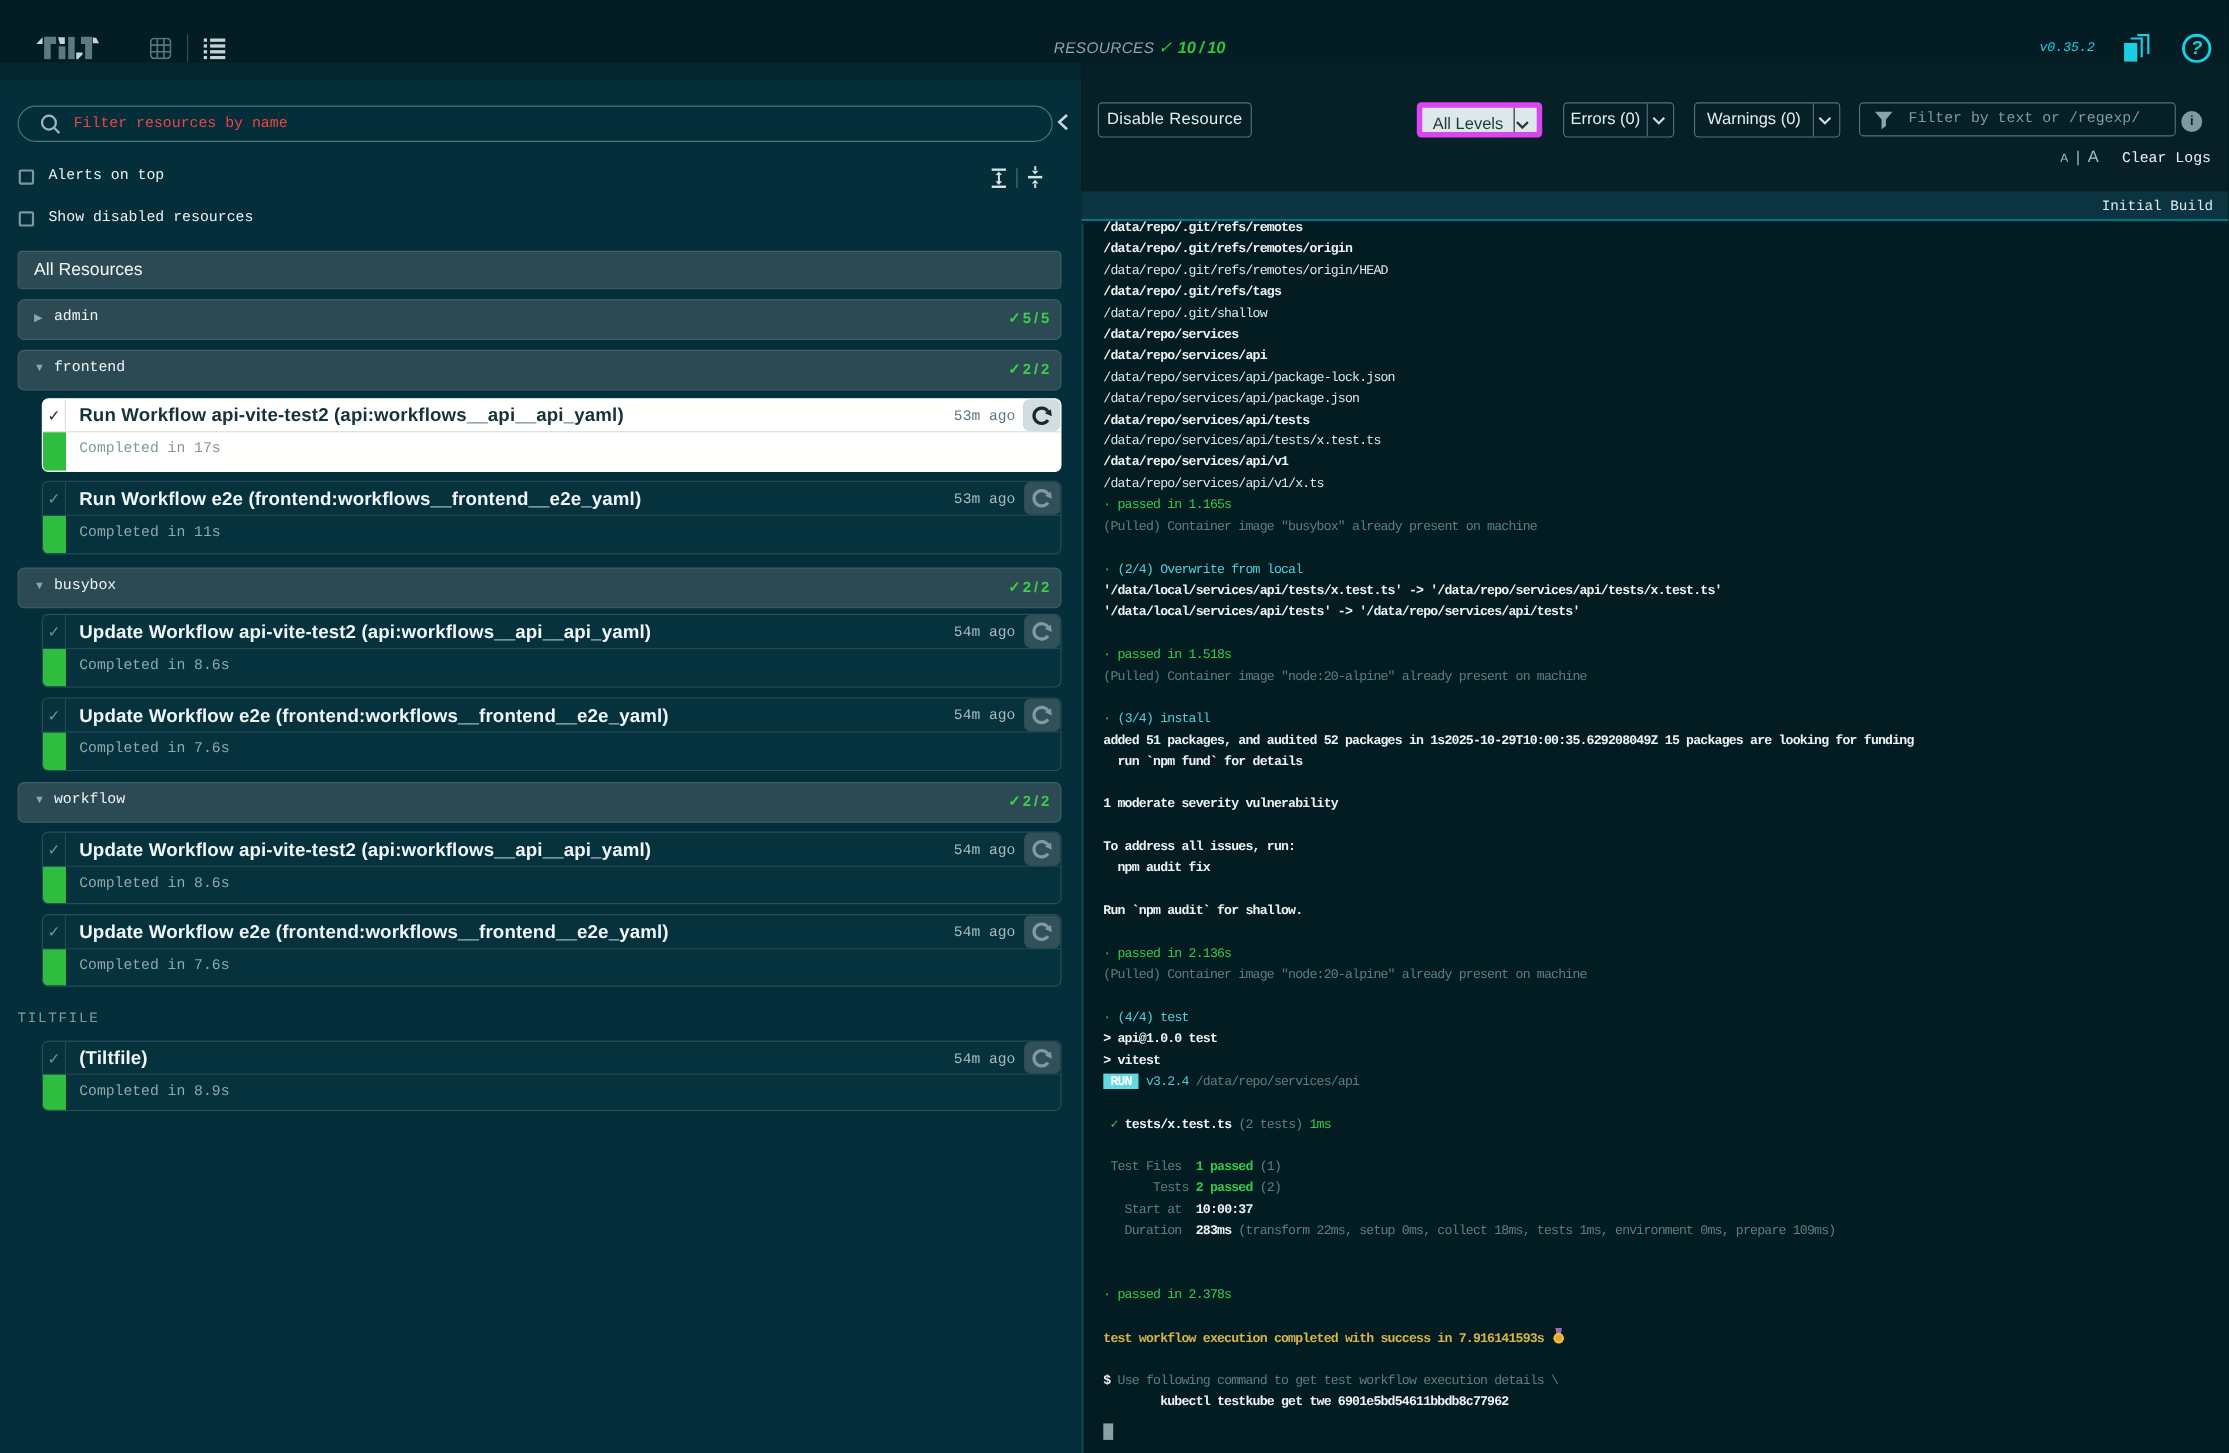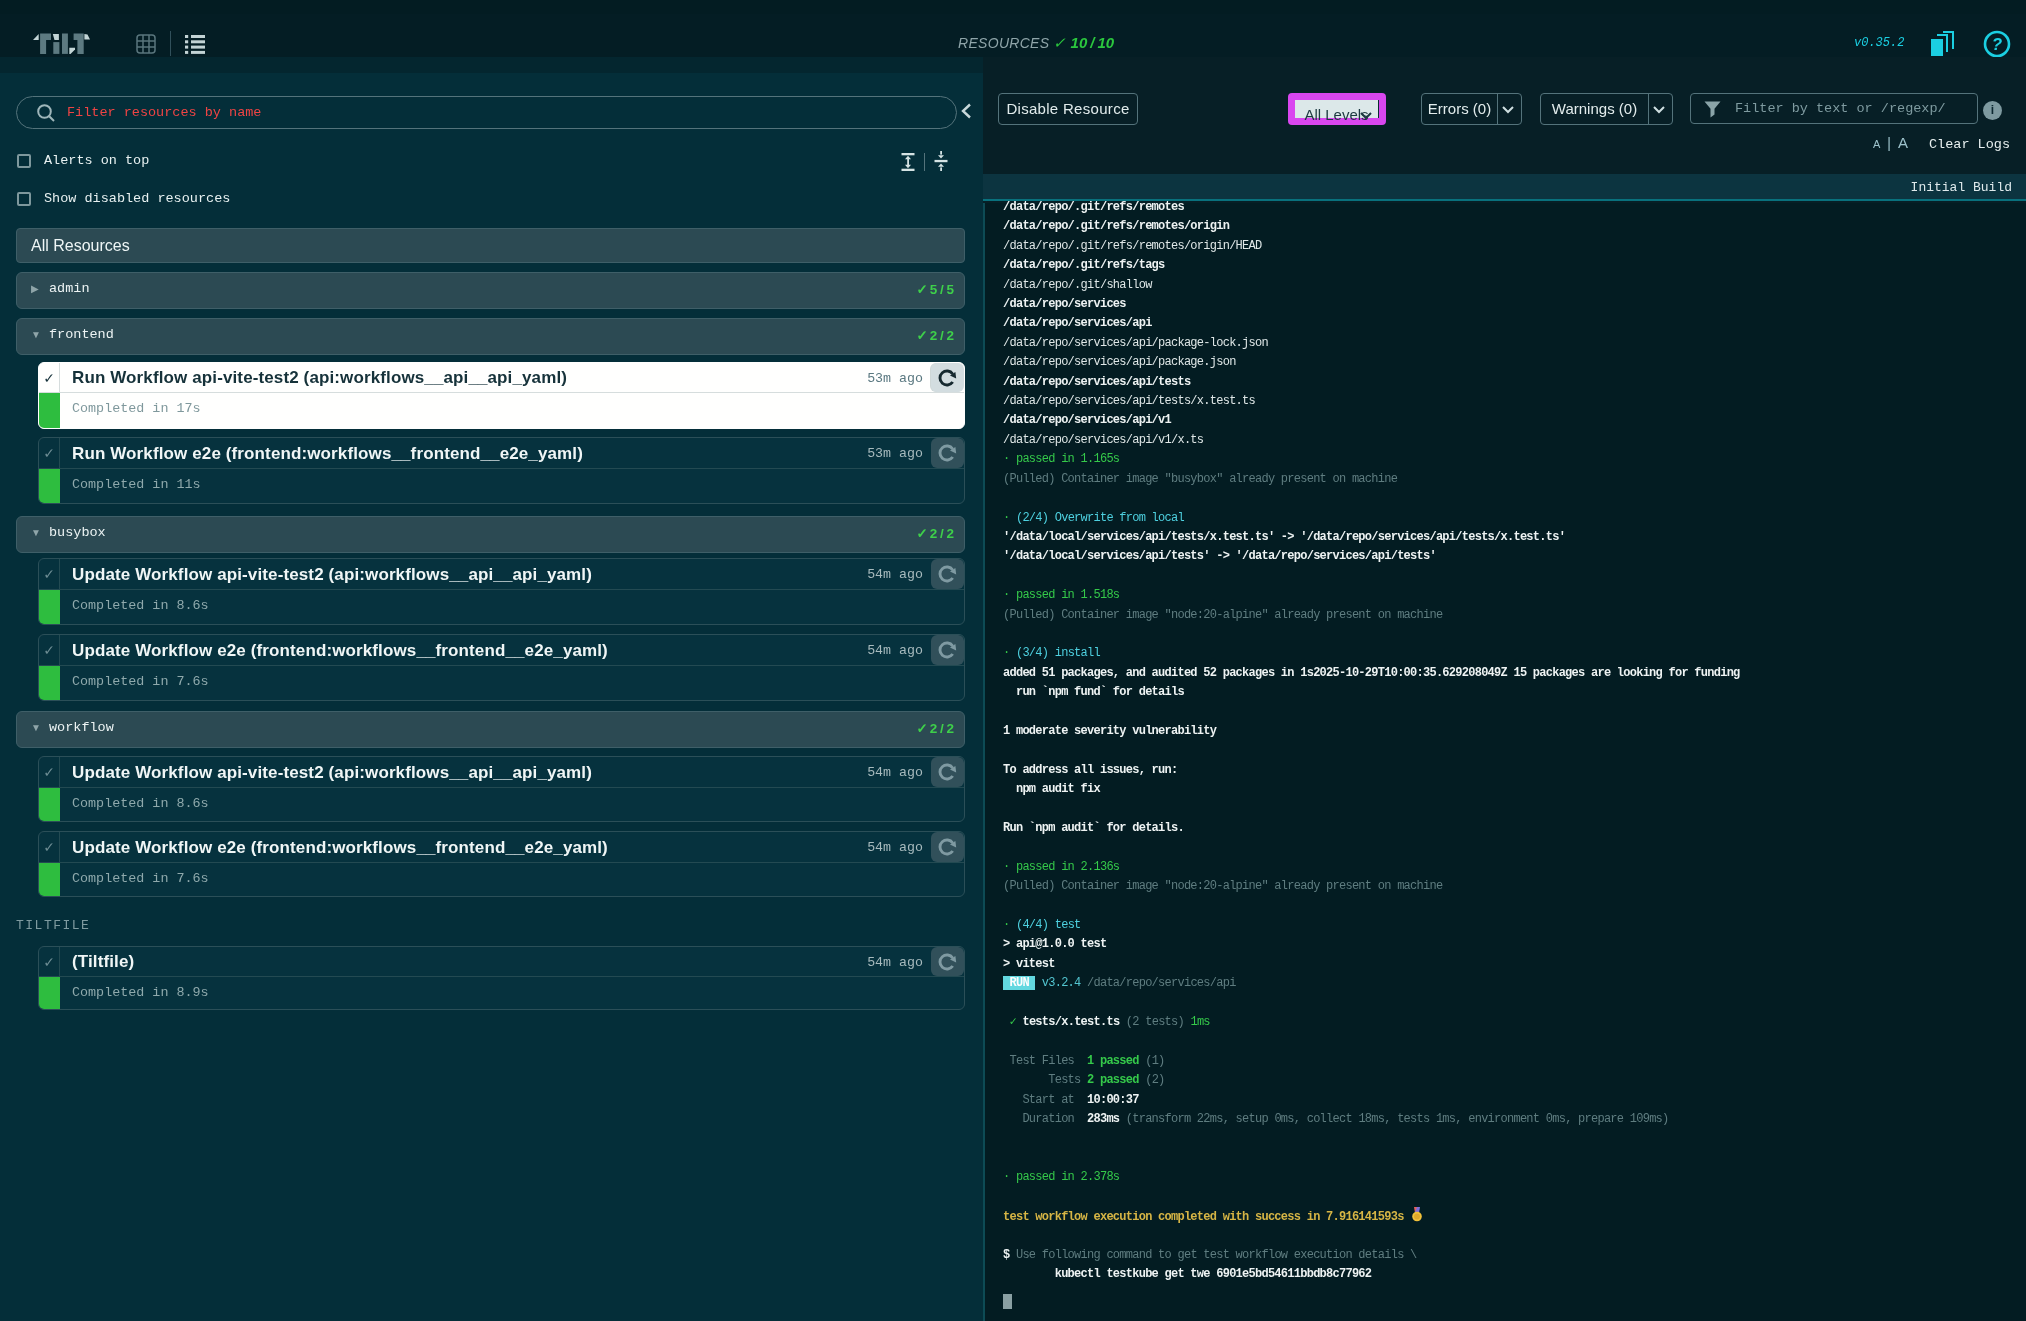--- a/index.html
+++ b/index.html
@@ -61,21 +61,21 @@
 
 .tiltfile-label { position:absolute; left:16px; top:861px; font-family:"Liberation Mono", monospace; font-size:13px; letter-spacing:1.5px; color:#7f9ba0; }
 
 #logpane { position:absolute; left:983px; top:57px; width:1043px; height:1264px; background:#071f26; }
 .btn { position:absolute; top:36px; height:32px; border:1px solid #54737b; border-radius:4px; color:#e2ecec; font-size:15px; text-align:center; }
 #btn-disable { left:15px; width:140px; line-height:30px; letter-spacing:0.3px; }
 .seg { position:absolute; top:36px; height:32px; border-radius:4px; }
 .seg .lab { position:absolute; left:0; top:0; bottom:0; line-height:30px; text-align:center; font-size:15px; }
 .seg .chev { position:absolute; right:0; top:0; bottom:0; width:26px; }
 .seg .chev svg { margin:12px 0 0 7px; }
-#seg-all { left:305px; width:98px; background:#dce8e9; border:7px solid #d946ef; }
+#seg-all { left:305px; width:114px; background:#dce8e9; border:5px solid #d946ef; }
 #seg-all .lab { width:84px; color:#1d3940; border-right:1px solid #0a2a31; }
 #seg-err { left:438px; width:101px; border:1px solid #54737b; }
 #seg-err .lab { width:76px; color:#e2ecec; border-right:1px solid #54737b; }
 #seg-warn { left:557px; width:133px; border:1px solid #54737b; }
 #seg-warn .lab { width:108px; color:#e2ecec; border-right:1px solid #54737b; }
 #filterbox { position:absolute; left:707px; top:36px; width:288px; height:31px; border:1px solid #54737b; border-radius:4px; }
 #filterbox .ph { position:absolute; left:44px; top:7px; font-family:"Liberation Mono", monospace; font-size:13.5px; color:#7f9ba0; }
 #infoicon { position:absolute; left:1000px; top:44px; width:19px; height:19px; border-radius:50%; background:#7e9aa0; color:#0c2830; font-size:12px; font-weight:bold; text-align:center; line-height:19px; }
 #fontrow { position:absolute; right:16px; top:77px; height:20px; color:#9dc2cb; white-space:nowrap;}
 #fontrow .a1 { font-size:11px; }
@@ -370,21 +370,21 @@
 <div class="ll">&nbsp;</div>
 <div class="ll"><span class="lg">· </span><span class="lc">(3/4) install</span></div>
 <div class="ll lb">added 51 packages, and audited 52 packages in 1s2025-10-29T10:00:35.629208049Z 15 packages are looking for funding</div>
 <div class="ll lb">  run `npm fund` for details</div>
 <div class="ll">&nbsp;</div>
 <div class="ll lb">1 moderate severity vulnerability</div>
 <div class="ll">&nbsp;</div>
 <div class="ll lb">To address all issues, run:</div>
 <div class="ll lb">  npm audit fix</div>
 <div class="ll">&nbsp;</div>
-<div class="ll lb">Run `npm audit` for details.</div>
+<div class="ll lb">Run `npm audit` for shallow.</div>
 <div class="ll">&nbsp;</div>
 <div class="ll lg">· passed in 2.136s</div>
 <div class="ll ld">(Pulled) Container image "node:20-alpine" already present on machine</div>
 <div class="ll">&nbsp;</div>
 <div class="ll"><span class="lg">· </span><span class="lc">(4/4) test</span></div>
 <div class="ll lb">&gt; api@1.0.0 test</div>
 <div class="ll lb">&gt; vitest</div>
 <div class="ll"><span class="runbadge">&nbsp;RUN&nbsp;</span><span class="lv">&nbsp;v3.2.4</span><span class="ld"> /data/repo/services/api</span></div>
 <div class="ll">&nbsp;</div>
 <div class="ll"> <span class="lg">✓</span> <span class="lb">tests/x.test.ts</span><span class="ld"> (2 tests)</span><span class="lg"> 1ms</span></div>

